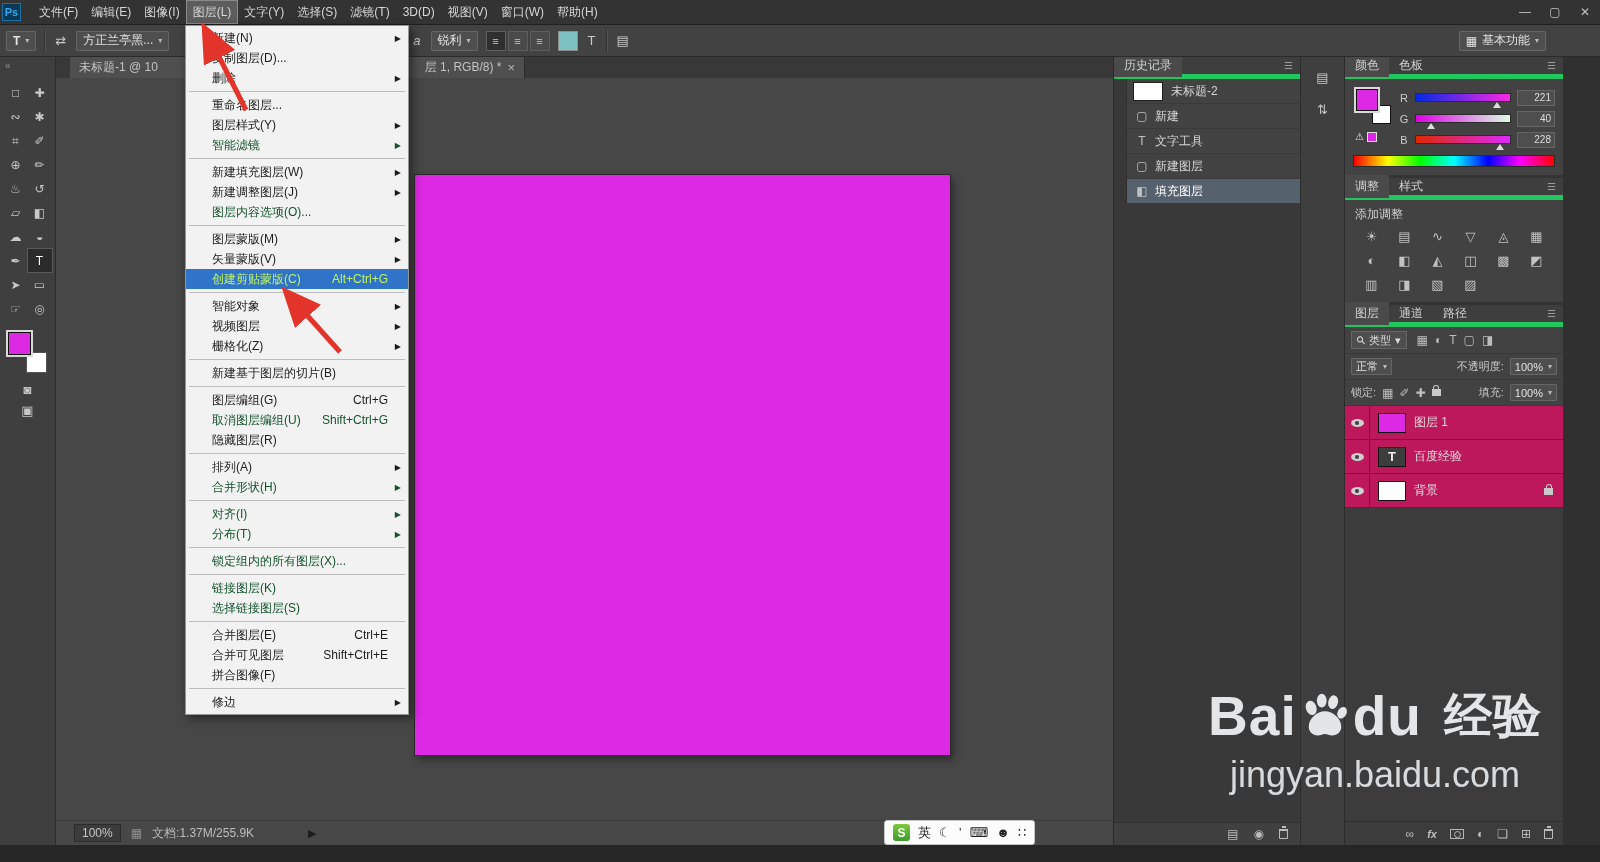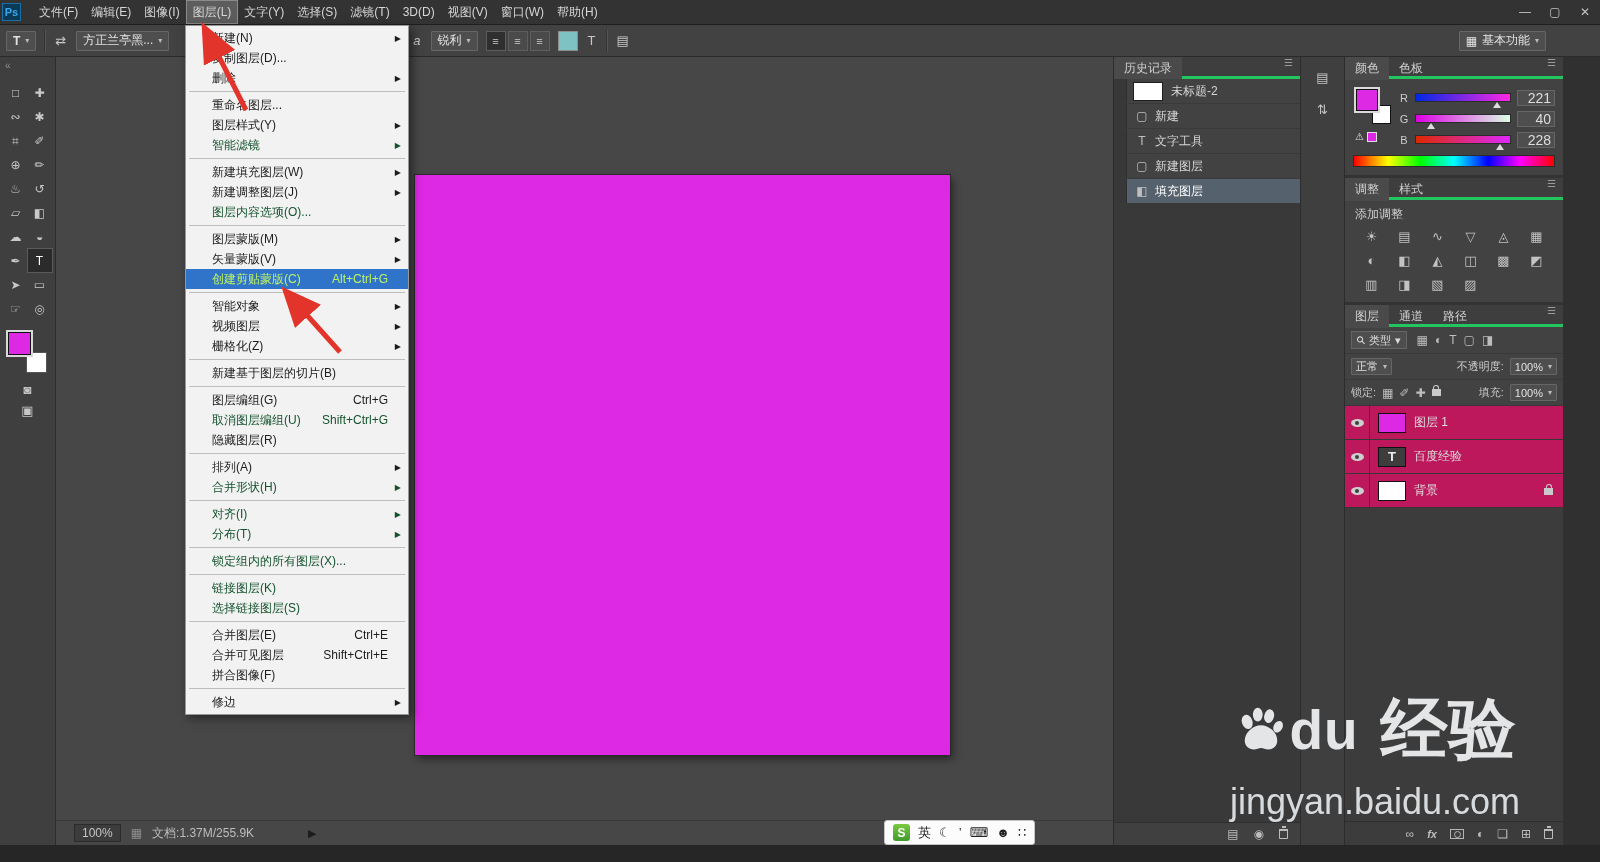--- a/index.html
+++ b/index.html
@@ -45,21 +45,21 @@
   .doc-tab .sp{flex:1}
   .tab-close{margin-left:6px;color:#b5b5b5;font-size:13px}
   .canvas-area{position:absolute;left:0;top:21px;right:0;bottom:25px;background:#474747}
   #artboard{position:absolute;left:359px;top:97px;width:535px;height:580px;box-shadow:0 0 0 1px #2a2a2a,3px 4px 8px rgba(0,0,0,.45)}
   .statusbar{position:absolute;left:0;right:0;bottom:0;height:25px;background:#474747;border-top:1px solid #3a3a3a;display:flex;align-items:center;gap:10px;padding-left:18px;color:#bdbdbd}
   .zoom-box{background:#3c3c3c;border:1px solid #2b2b2b;padding:1px 7px;color:#c5c5c5}
   .status-flyout{color:#1c1c1c;font-size:11px;margin-left:44px}
 
   
   .history-col{position:absolute;left:1113px;top:57px;width:187px;bottom:17px;background:#3a3a3a;display:flex;flex-direction:column;border-left:1px solid #2c2c2c}
-  .panel-header{height:22px;background:#3e3e3e;display:flex;align-items:flex-start;border-bottom:3px solid #22c55e;flex:none}
+  .panel-header{height:22px;background:#3e3e3e;display:flex;align-items:center;border-bottom:5px solid #22c55e;flex:none}
   .ptab{padding:3px 10px;font-size:12px;color:#d0d0d0}
   .ptab.active{background:#4a4a4a}
   .pmenu{margin-left:auto;margin-right:7px;color:#9a9a9a;font-size:10px}
   #hlist{flex:none}
   .hrow{height:25px;display:flex;align-items:center;background:#424242;border-bottom:1px solid #3a3a3a;color:#d6d6d6;font-size:12px}
   .hwell{width:13px;align-self:stretch;background:#383838;border-right:1px solid #2f2f2f;margin-right:6px;flex:none}
   .hthumb{width:30px;height:19px;background:#fff;border:1px solid #1e1e1e;margin-right:8px;flex:none}
   .hicon{width:18px;text-align:center;margin-right:4px;color:#c0c0c0;flex:none}
   .hrow.selected{background:#56616e;color:#fff}
   .history-empty{flex:1;background:#393939}
@@ -79,21 +79,21 @@
   .cp-warn{position:absolute;left:2px;top:44px;display:flex;align-items:center;gap:3px;color:#ddd;font-size:10px}
   .cp-warn .mini{width:10px;height:10px;border:1px solid #ddd}
   #sliders{flex:1}
   .srow{display:flex;align-items:center;gap:6px;height:21px;font-size:11px;color:#ccc}
   .slabel{width:10px;text-align:center}
   .strack{flex:1;height:9px;border:1px solid #2b2b2b;position:relative}
   .track-R{background:linear-gradient(90deg,rgb(0,40,228),rgb(255,40,228))}
   .track-G{background:linear-gradient(90deg,rgb(221,0,228),rgb(221,255,228))}
   .track-B{background:linear-gradient(90deg,rgb(221,40,0),rgb(221,40,255))}
   .sthumb{position:absolute;top:8px;width:0;height:0;border-left:4px solid transparent;border-right:4px solid transparent;border-bottom:6px solid #ddd;transform:translateX(-4px)}
-  .sval{width:38px;height:16px;background:#4e4e4e;border:1px solid #666;color:#ddd;font-size:14px;text-align:right;padding:0 3px;line-height:14px}
+  .sval{width:38px;height:16px;background:#4e4e4e;border:1px solid #666;color:#ddd;font-size:10px;text-align:right;padding:0 3px;line-height:14px}
   .spectrum{height:12px;margin:5px 8px 8px;border:1px solid #2b2b2b;background:linear-gradient(90deg,#f00,#ff0 17%,#0f0 33%,#0ff 50%,#00f 67%,#f0f 83%,#f00)}
   .adj-title{font-size:12px;color:#cfcfcf;padding:6px 10px 4px}
   #adj-grid{display:grid;grid-template-columns:repeat(6,1fr);row-gap:9px;padding:2px 10px 10px}
   .adj{color:#c3c3c3;font-size:13px;text-align:center}
   .layers-panel{flex:1;display:flex;flex-direction:column}
   .lrow-filter,.lrow-blend,.lrow-lock{display:flex;align-items:center;gap:6px;padding:4px 6px;font-size:11px;color:#c9c9c9;border-bottom:1px solid #383838}
   .search-combo{display:flex;align-items:center;gap:4px;background:#4e4e4e;border:1px solid #666;height:18px;padding:0 5px;font-size:11px;color:#ddd}
   .rot{display:inline-block;transform:rotate(-45deg);font-size:11px}
   .ficon{color:#bdbdbd;font-size:12px;display:inline-flex;align-items:center;justify-content:center}
   .combo.small{height:17px;padding:0 4px;font-size:11px}
@@ -127,21 +127,21 @@
   .menu-item.highlighted{background:#2f74c9;color:#bef264}
   .mi-label{flex:none}
   .mi-short{margin-left:auto}
   .mi-arrow{position:absolute;right:7px;font-size:8px}
   .menu-sep{height:1px;background:#bdbdbd;margin:3px 3px}
 
   
   #arrows{position:absolute;left:0;top:0;width:1600px;height:862px;pointer-events:none;z-index:60}
   .watermark{position:absolute;left:1175px;top:684px;width:400px;text-align:center;z-index:30;color:rgba(236,238,240,.95)}
   .wm-line1{display:flex;align-items:center;justify-content:center;font-weight:bold;font-size:55px;letter-spacing:1px}
-  .wm-jy{font-size:67px;margin-left:22px}
+  .wm-jy{font-size:48px;margin-left:22px}
   .wm-url{font-size:36px;margin-top:6px;color:rgba(230,233,236,.92)}
   .paw{width:52px;height:52px;margin:0 2px}
   .ime{position:absolute;left:884px;top:820px;height:25px;background:#fcfcfc;border:1px solid #c4c4c4;border-radius:3px;display:flex;align-items:center;gap:8px;padding:0 8px;z-index:45;color:#222}
   .ime-logo{width:17px;height:17px;background:linear-gradient(#7cc93f,#3f9a2e);border-radius:3px;color:#fff;font-weight:bold;font-size:12px;display:flex;align-items:center;justify-content:center}
   .ime .ficon{color:#222;font-size:13px}
 </style>
 </head>
 <body>
 
 <div>
@@ -229,20 +229,28 @@
       <div class="fg-swatch" id="tb-fg" style="background: rgb(221, 40, 228);"></div>
       <div class="bg-swatch"></div>
     </div>
     <div class="tb-small">
       <span>◙</span>
       <span>▣</span>
     </div>
   </div>
 
   <div class="canvas-col">
+    <div class="tabbar">
+      <div class="doc-tab">
+        <span>未标题-1 @ 10</span>
+        <span class="sp"></span>
+        <span>层 1, RGB/8) *</span>
+        <span class="tab-close">×</span>
+      </div>
+    </div>
     <div class="canvas-area">
       <div id="artboard" style="background: rgb(221, 40, 228);"></div>
     </div>
     <div class="statusbar">
       <span class="zoom-box">100%</span>
       <span style="color:#8e8e8e">▦</span>
       <span>文档:1.37M/255.9K</span>
       <span class="status-flyout">▶</span>
     </div>
   </div>
@@ -569,20 +577,21 @@
       </div>
       <div class="menu-sep"></div>
       <div class="menu-item">
         <span class="mi-label">修边</span>
         <span class="mi-arrow">▶</span>
       </div>
     </div>
 
   <div class="watermark">
     <div class="wm-line1">
+      <span>Bai</span>
       <svg class="paw" viewBox="0 0 64 64">
         <ellipse cx="15" cy="22" rx="6.5" ry="9" fill="currentColor" transform="rotate(-18 15 22)"></ellipse>
         <ellipse cx="28" cy="13" rx="6" ry="8.5" fill="currentColor"></ellipse>
         <ellipse cx="42" cy="15" rx="6" ry="8.5" fill="currentColor" transform="rotate(14 42 15)"></ellipse>
         <ellipse cx="53" cy="28" rx="5.5" ry="7.5" fill="currentColor" transform="rotate(28 53 28)"></ellipse>
         <path d="M32 26c10 0 20 9 20 19 0 7-5 11-11 11-4 0-6-2-9-2s-5 2-9 2c-6 0-11-4-11-11 0-10 10-19 20-19z" fill="currentColor"></path>
       </svg>
       <span>du</span>
       <span class="wm-jy">经验</span>
     </div>

